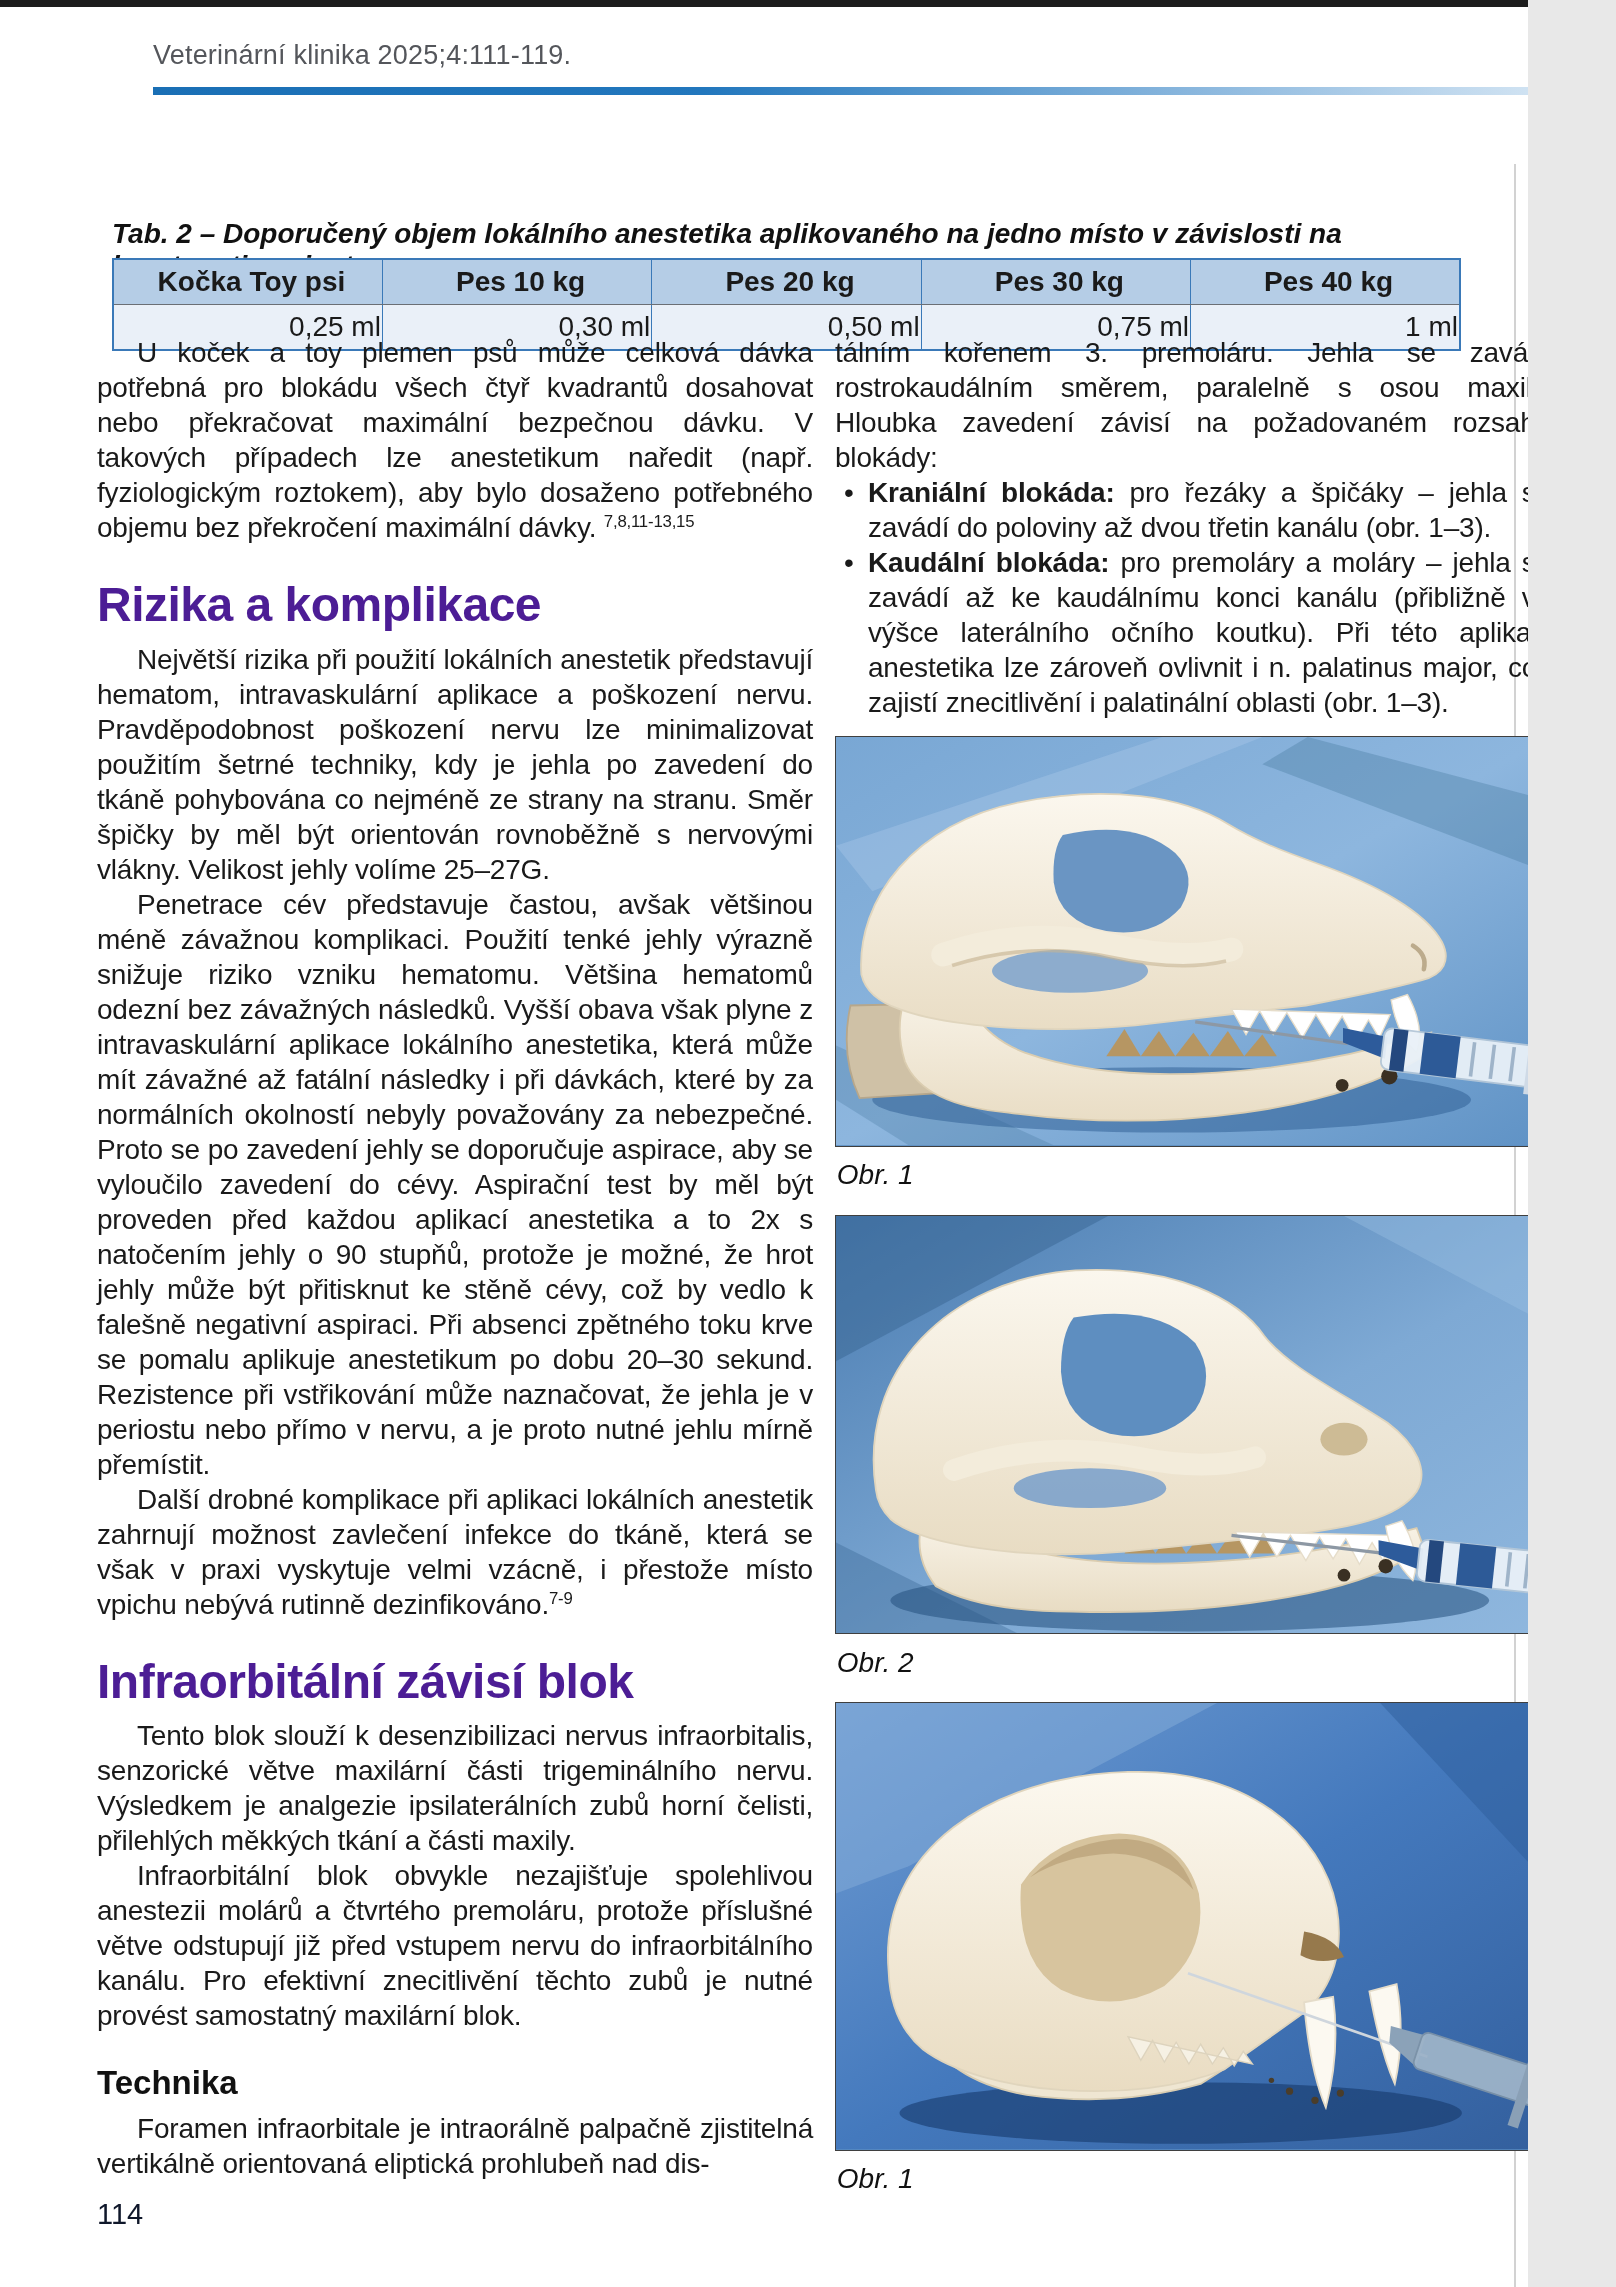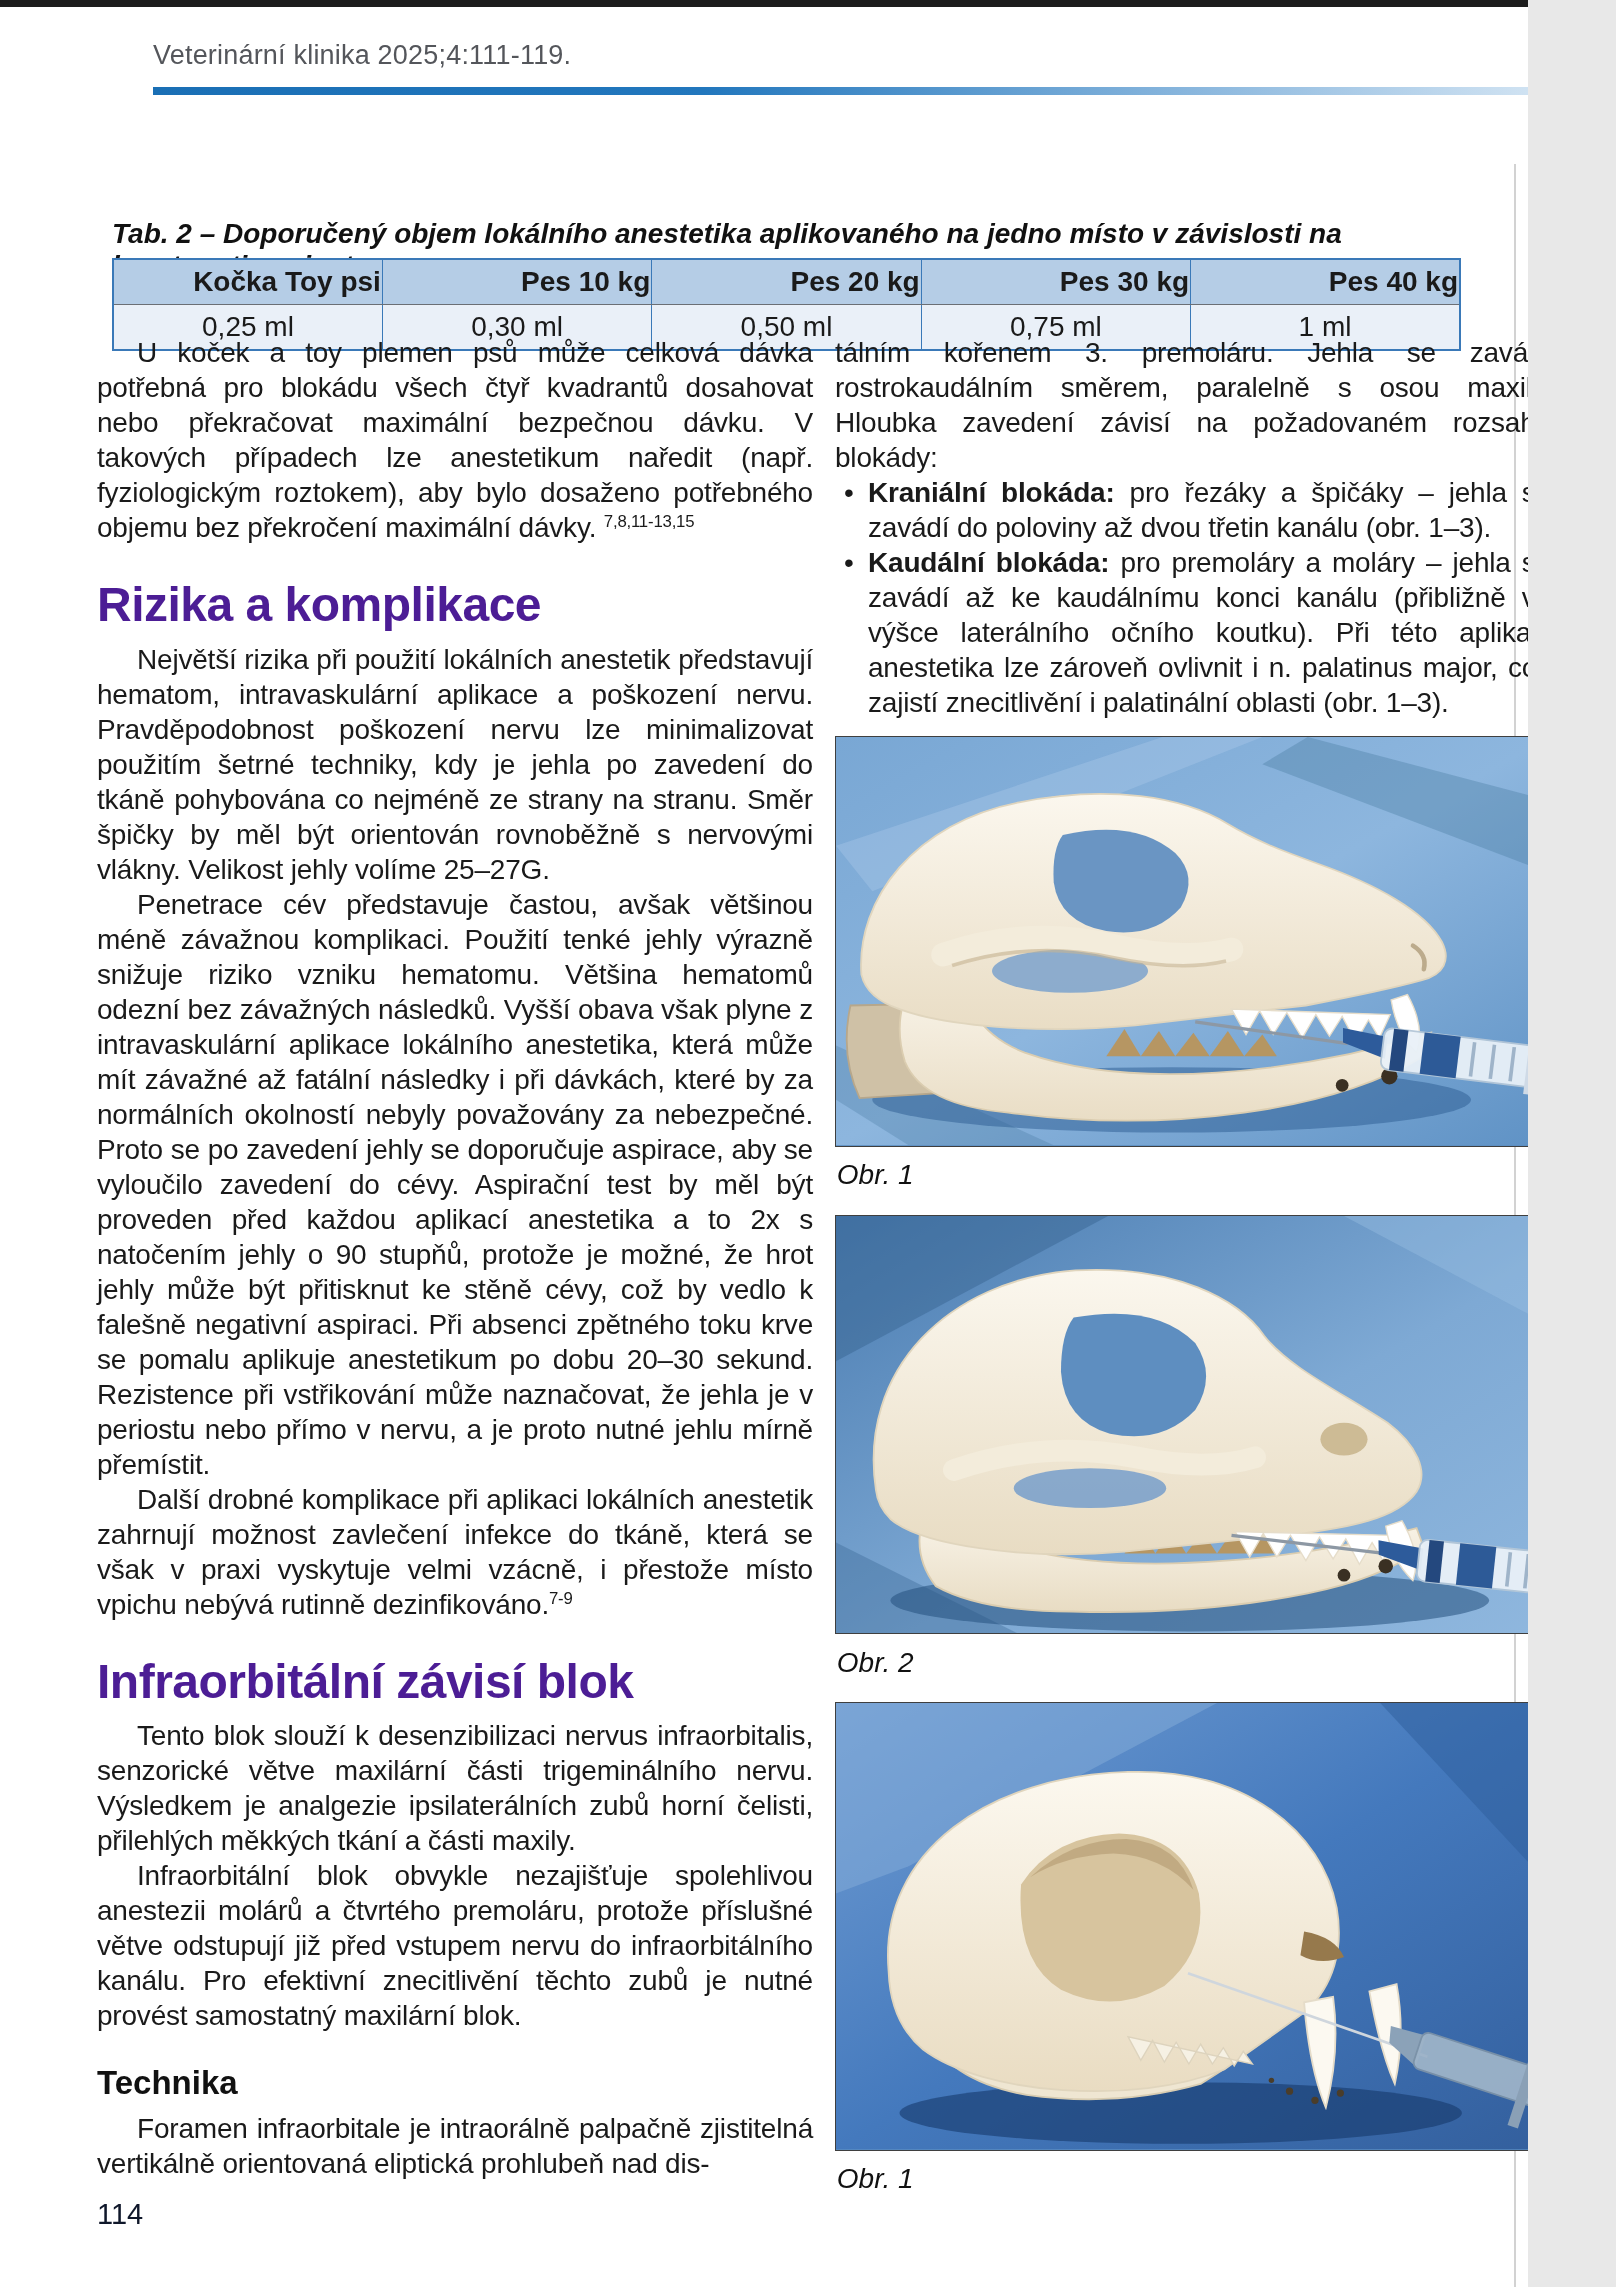--- a/index.html
+++ b/index.html
@@ -29,25 +29,25 @@
     position:absolute;top:218px;left:112px;width:1349px;
     font-size:28px;font-style:italic;font-weight:600;color:#111;
   }
   .dose-table{
     position:absolute;top:258px;left:112px;width:1349px;
     border-collapse:collapse;table-layout:fixed;
     border:2.7px solid #3a79b8;
     font-size:28px;
   }
   .dose-table th{
-    background:#b5cde6;font-weight:bold;text-align:right;
+    background:#b5cde6;font-weight:bold;text-align:center;
     height:42px;border-left:1.8px solid #3a79b8;border-bottom:1.8px solid #6b6f75;padding-left:8px;
   }
   .dose-table td{
-    background:#eaf0f8;text-align:center;height:42px;
+    background:#eaf0f8;text-align:right;height:42px;
     border-left:1.8px solid #3a79b8;
   }
   .dose-table th:first-child,.dose-table td:first-child{border-left:none;}
 
   
   .columns{
     position:absolute;top:335px;left:97px;width:1455px;
     display:flex;gap:22px;
   }
   .col{width:716px;}

